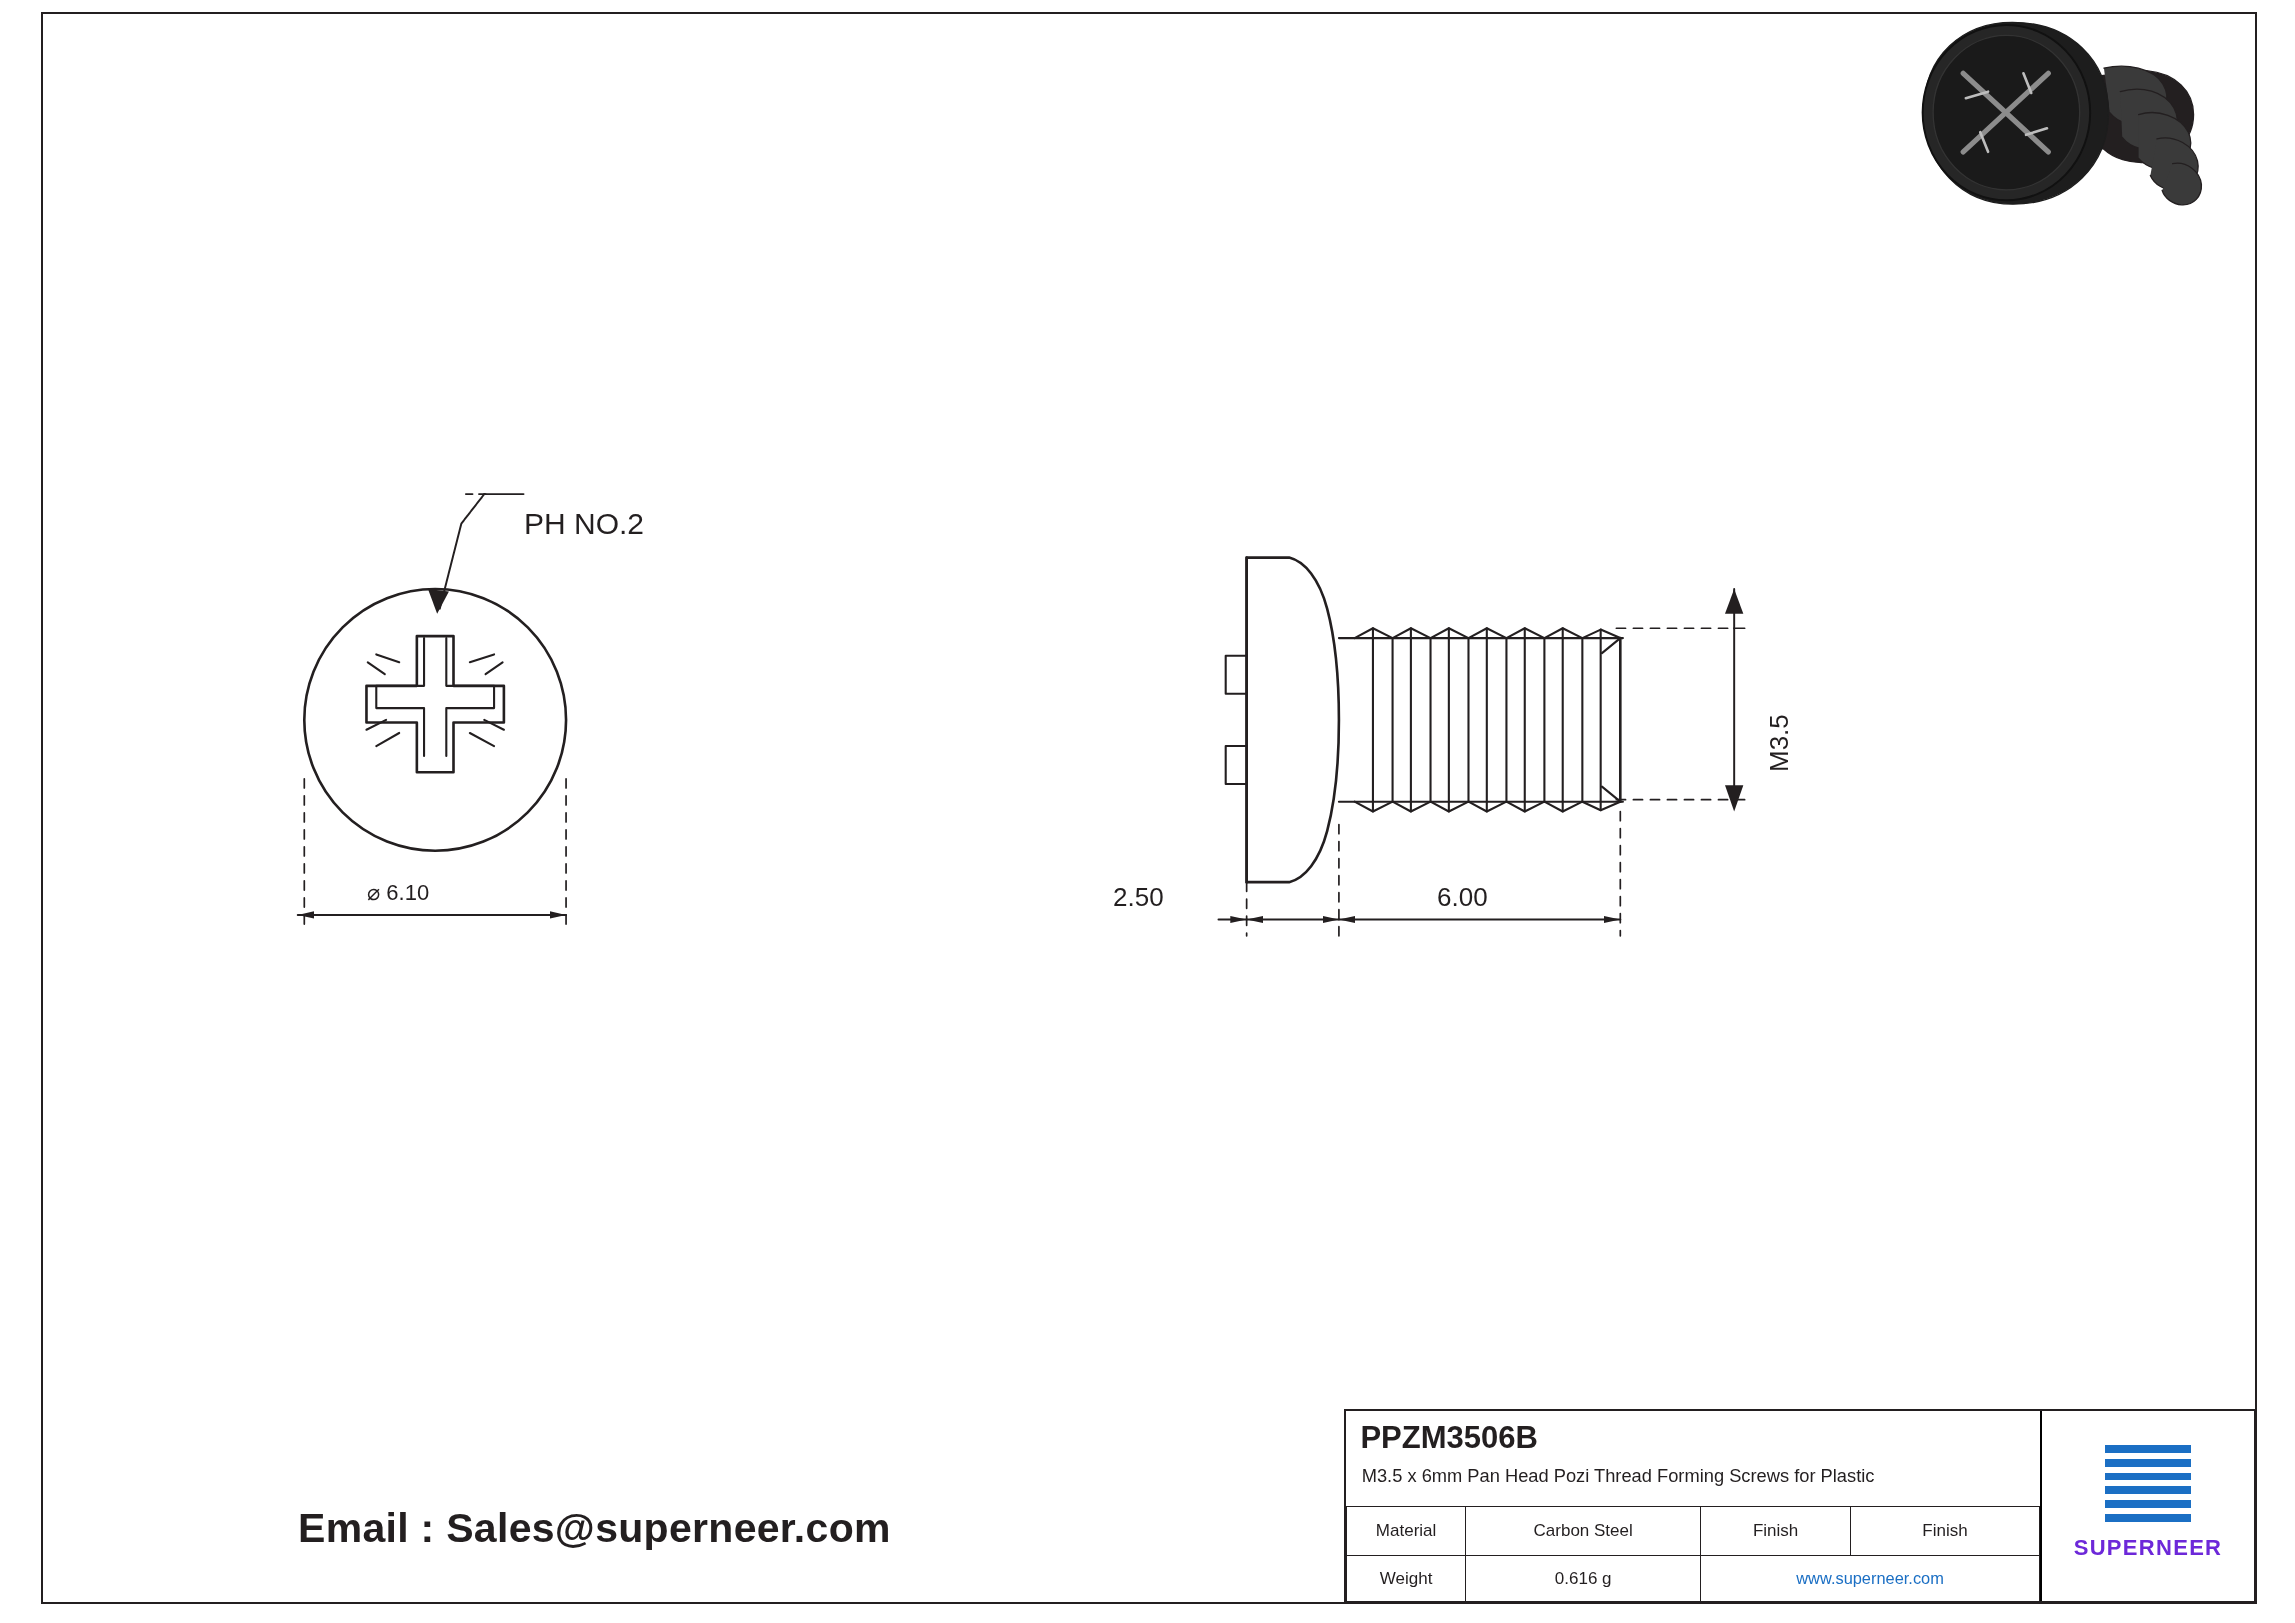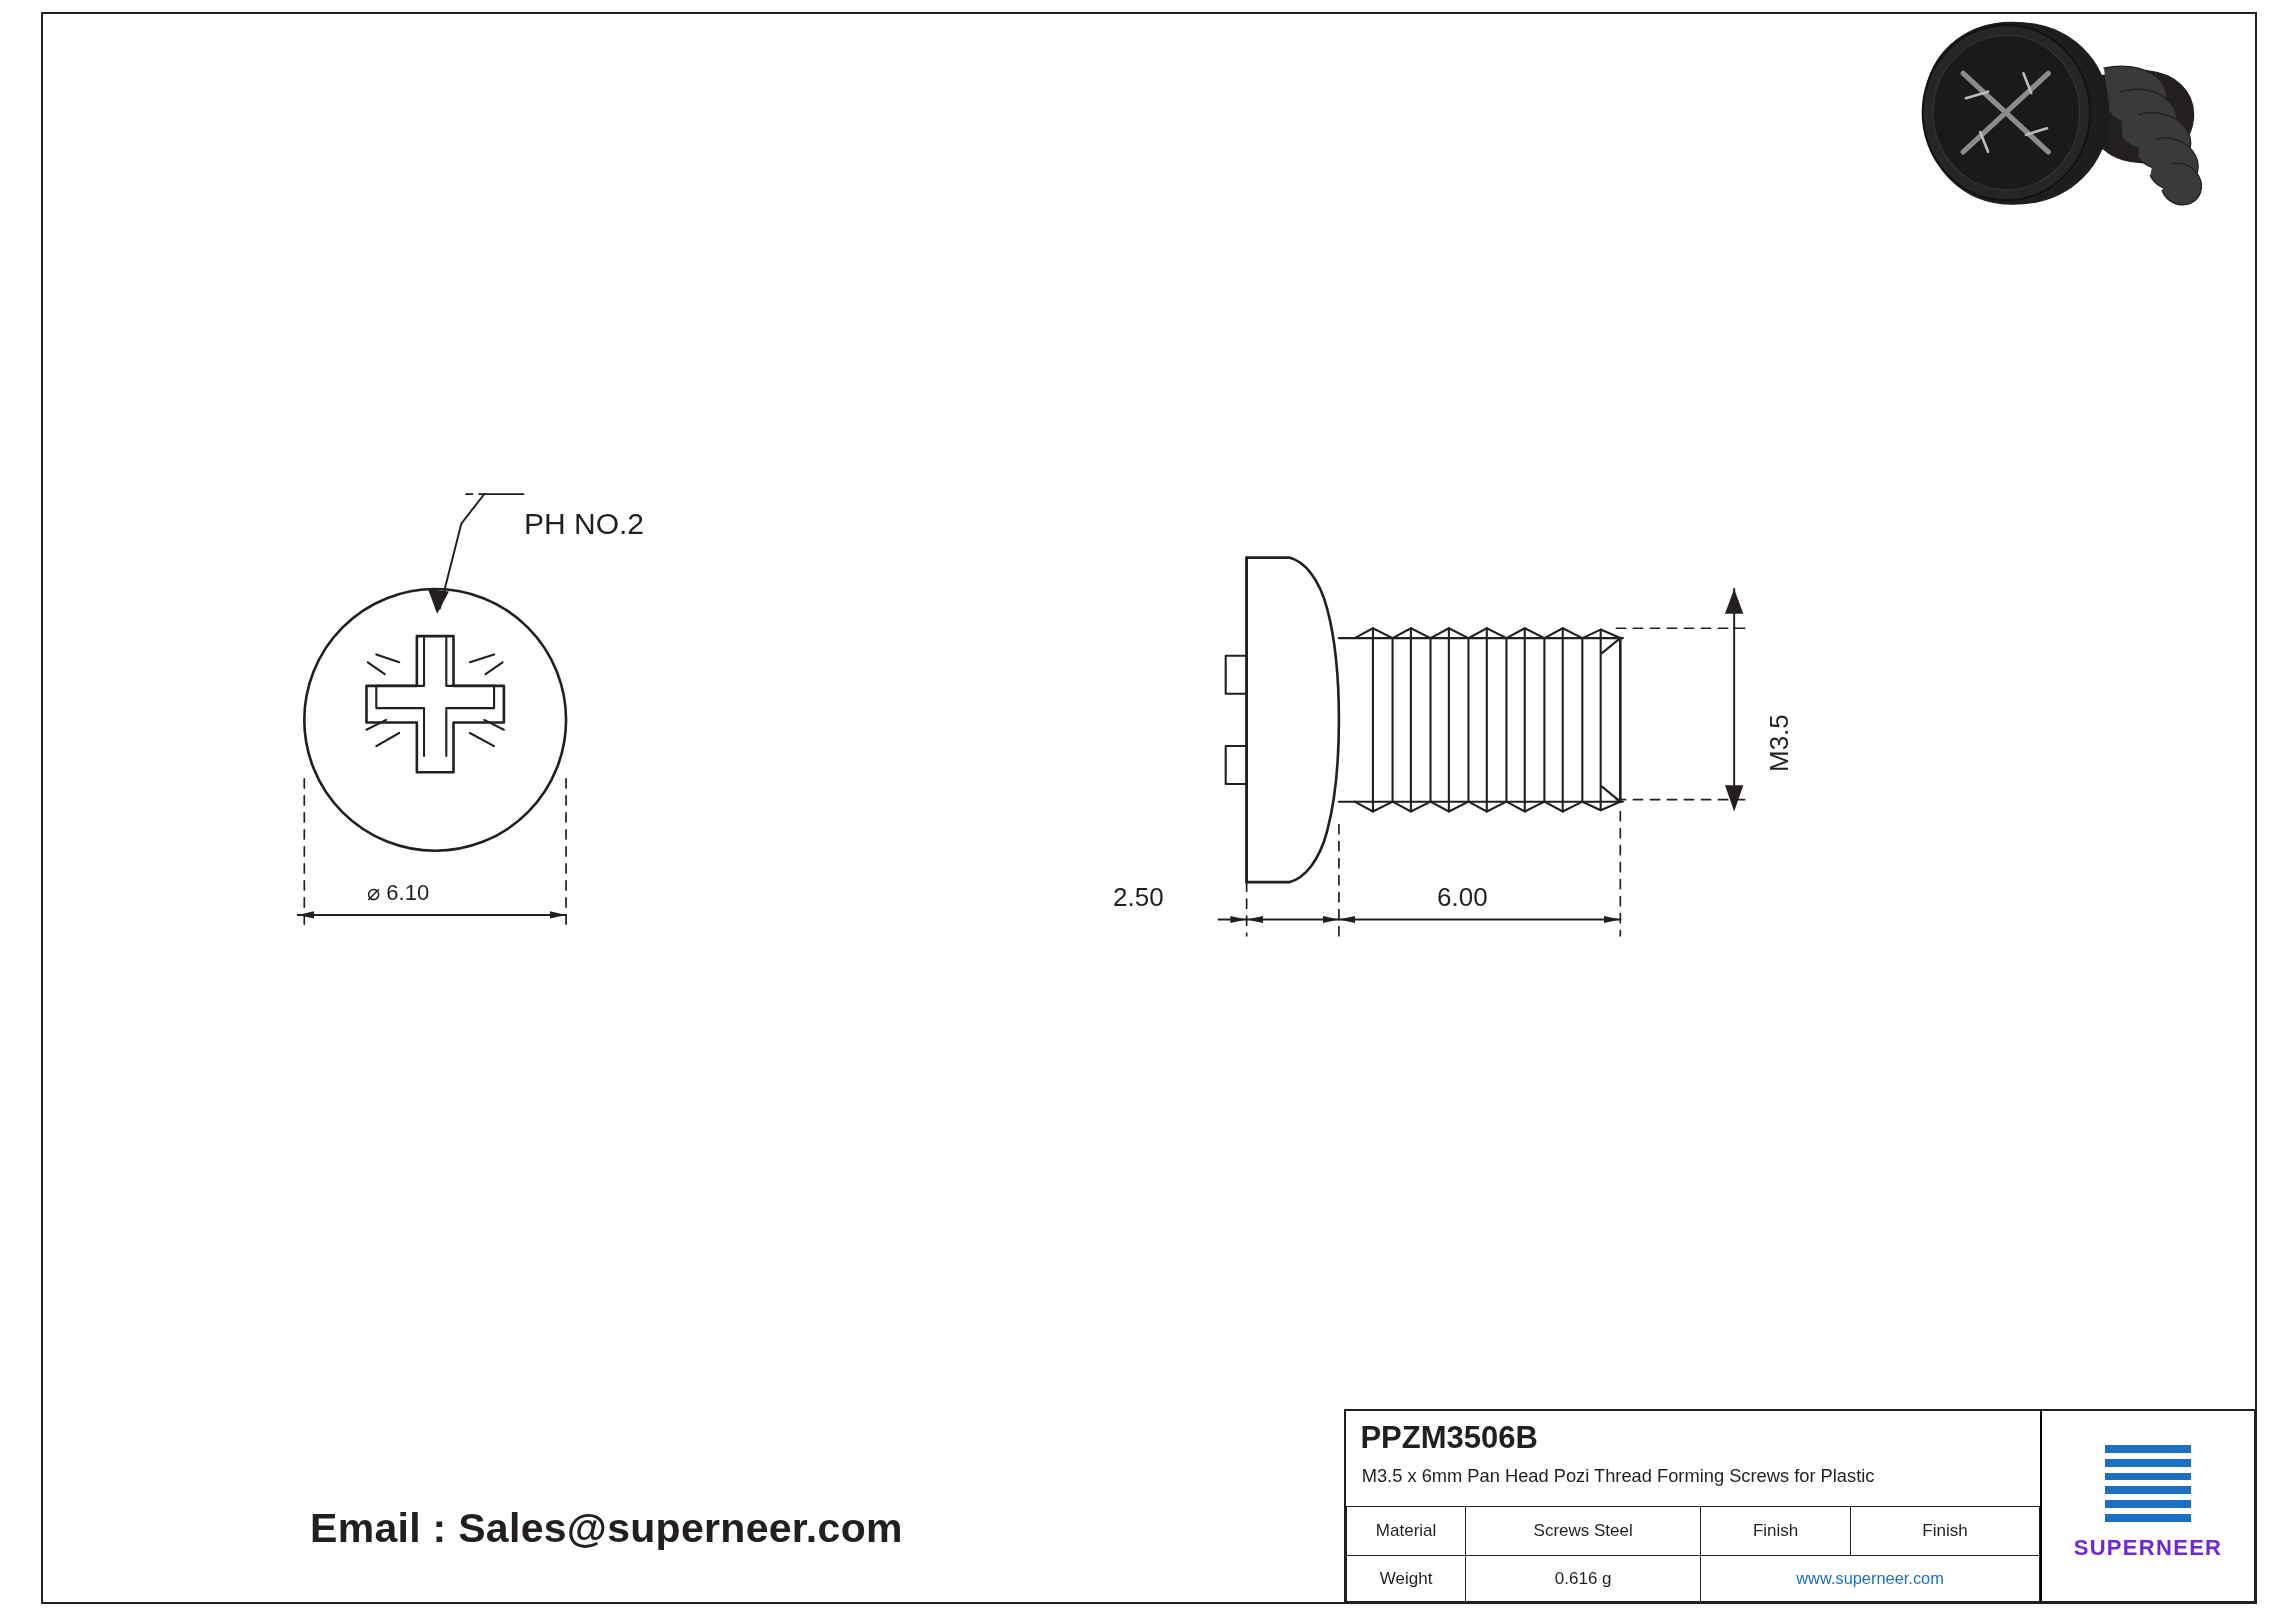--- a/index.html
+++ b/index.html
@@ -40,21 +40,20 @@
   
   .email {
     position: absolute;
     left: 298px;
     top: 1505px;
     font-size: 41px;
     font-weight: bold;
     color: #231f20;
     letter-spacing: 0.3px;
     white-space: nowrap;
-    margin-left: 12px;
   }
   
   .titleblock {
     position: absolute;
     left: 1344px;
     top: 1409px;
     width: 912px;
     height: 194px;
     border: 2px solid #231f20;
     box-sizing: border-box;
@@ -292,21 +291,21 @@
   <div class="email">Email : Sales@superneer.com</div>
 
   <div class="titleblock">
     <div class="tb-left">
       <div class="tb-code">PPZM3506B</div>
       <div class="tb-desc">M3.5 x 6mm Pan Head Pozi Thread Forming Screws for Plastic</div>
       <table class="tb-table">
         <tbody>
             <tr>
           <td class="lab">Material</td>
-          <td class="val-mat">Screws Steel</td>
+          <td class="val-mat">Carbon Steel</td>
           <td class="lab2">Finish</td>
           <td class="val-fin">Finish</td>
         </tr>
         <tr>
           <td class="lab">Weight</td>
           <td class="val-mat">0.616 g</td>
           <td colspan="2">
             <span class="tb-link">www.superneer.com</span>
           </td>
         </tr>

